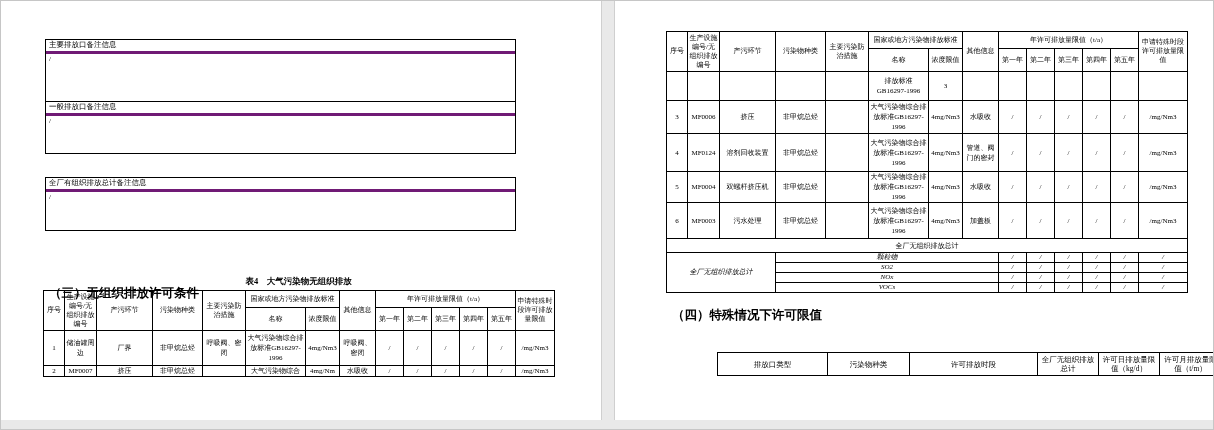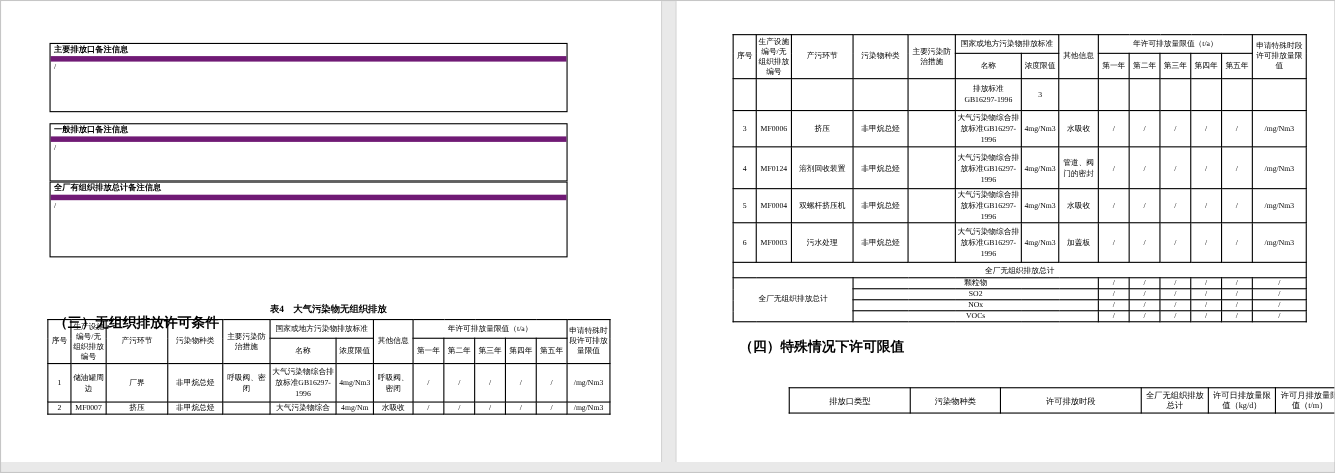--- a/index.html
+++ b/index.html
@@ -6,49 +6,49 @@
   #viewport{
     position:relative;width:1214px;height:430px;box-sizing:border-box;
     background:#e9e9e9;border:1px solid #c6c6c6;overflow:hidden;
     font-family:"Liberation Serif","DejaVu Serif",serif;color:#000;
   }
   .page{position:absolute;top:0;height:419px;background:#fff;}
   #page-left{left:0;width:600px;border-right:1px solid #cfcfcf;}
   #page-right{left:613px;width:601px;border-left:1px solid #cfcfcf;}
 
   .rbox{position:absolute;left:44px;width:471px;border:1px solid #000;box-sizing:border-box;background:#fff;}
-  .rbox-h{height:11px;line-height:10px;border-bottom:5px solid #701a75;font-size:7.5px;font-weight:bold;padding:0 3px;overflow:hidden;}
+  .rbox-h{height:11px;line-height:10px;border-bottom:3px solid #701a75;font-size:7.5px;font-weight:normal;padding:0 3px;overflow:hidden;}
   .rbox-c{font-size:7px;line-height:9px;padding:1px 3px;text-align:left;}
 
   .sec{position:absolute;font-size:12.5px;font-weight:bold;white-space:nowrap;}
   .ttitle{position:absolute;font-size:8.5px;font-weight:bold;text-align:center;}
 
   table{position:absolute;border-collapse:collapse;table-layout:fixed;font-size:7px;line-height:10px;text-align:center;font-family:inherit;}
   th,td{border:1px solid #000;padding:0 1px;font-weight:normal;vertical-align:middle;overflow:hidden;word-break:break-word;}
   .hrow th{line-height:9px;}
   .ba{word-break:break-all;}
   #table5{font-size:7.5px;}
-  .srow td{line-height:9px;}
+  .srow td{line-height:9px;font-style:italic;}
 </style>
 </head>
 <body>
 
 <div id="viewport">
 
   <div class="page" id="page-left">
 
     <div class="rbox" style="top:38px;height:63px;">
       <div class="rbox-h">主要排放口备注信息</div>
       <div class="rbox-c">/</div>
     </div>
-    <div class="rbox" style="top:100px;height:53px;margin-top:11px;">
+    <div class="rbox" style="top:100px;height:53px;">
       <div class="rbox-h">一般排放口备注信息</div>
       <div class="rbox-c">/</div>
     </div>
-    <div class="rbox" style="top:164px;height:69px;">
+    <div class="rbox" style="top:176px;height:54px;">
       <div class="rbox-h">全厂有组织排放总计备注信息</div>
       <div class="rbox-c">/</div>
     </div>
 
     <div class="sec" style="left:48px;top:242px;margin-top:42px;">（三）无组织排放许可条件</div>
     <div class="ttitle" style="left:42px;top:275px;width:511px;">表4　大气污染物无组织排放</div>
 
     <table id="table4-left" style="left:42px;top:289px;width:511px;">
       <colgroup>
         <col style="width:21px">

